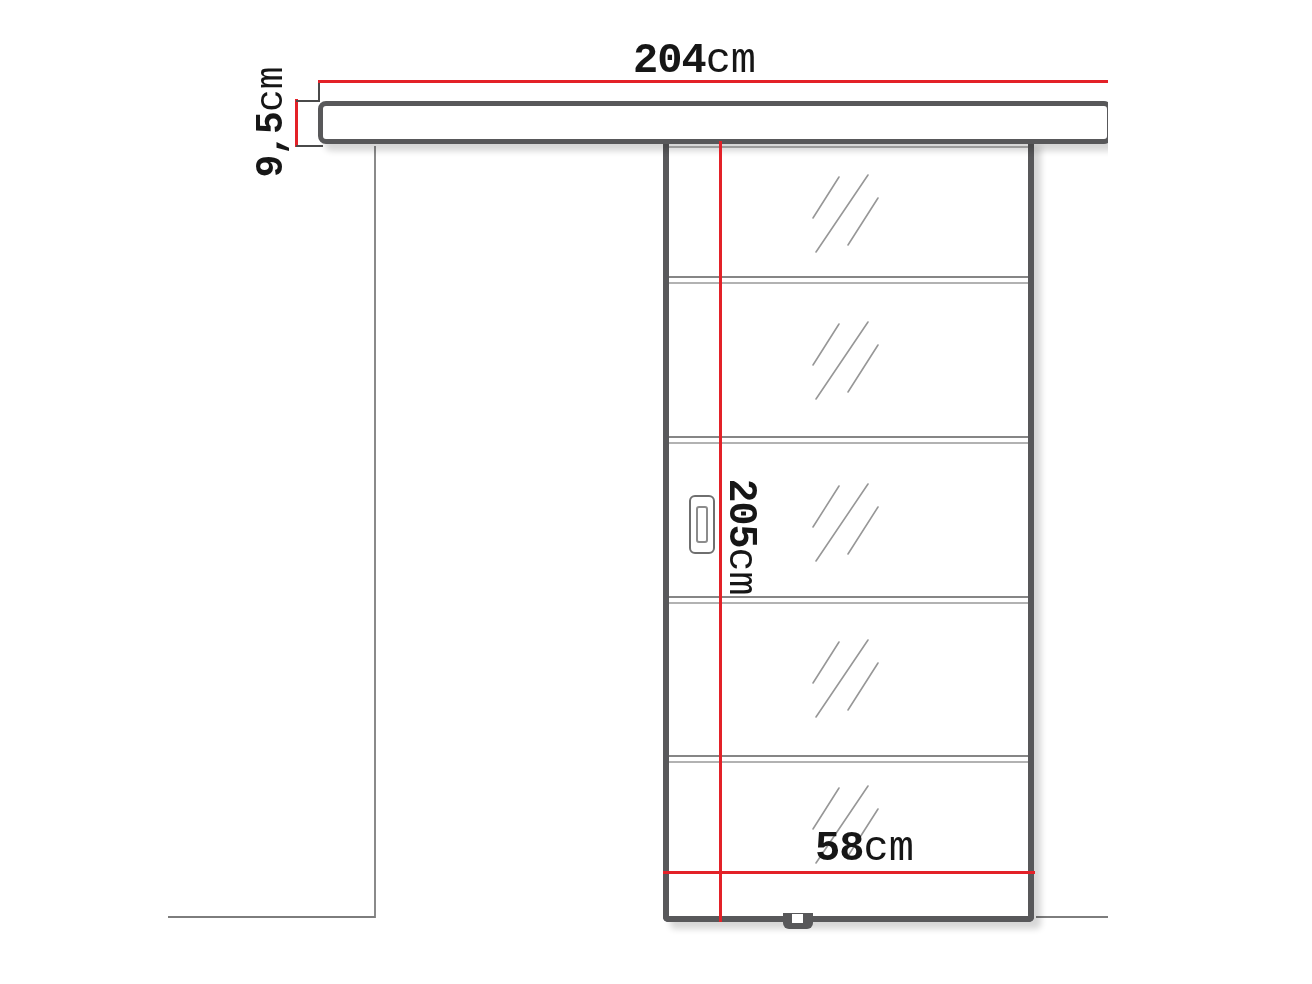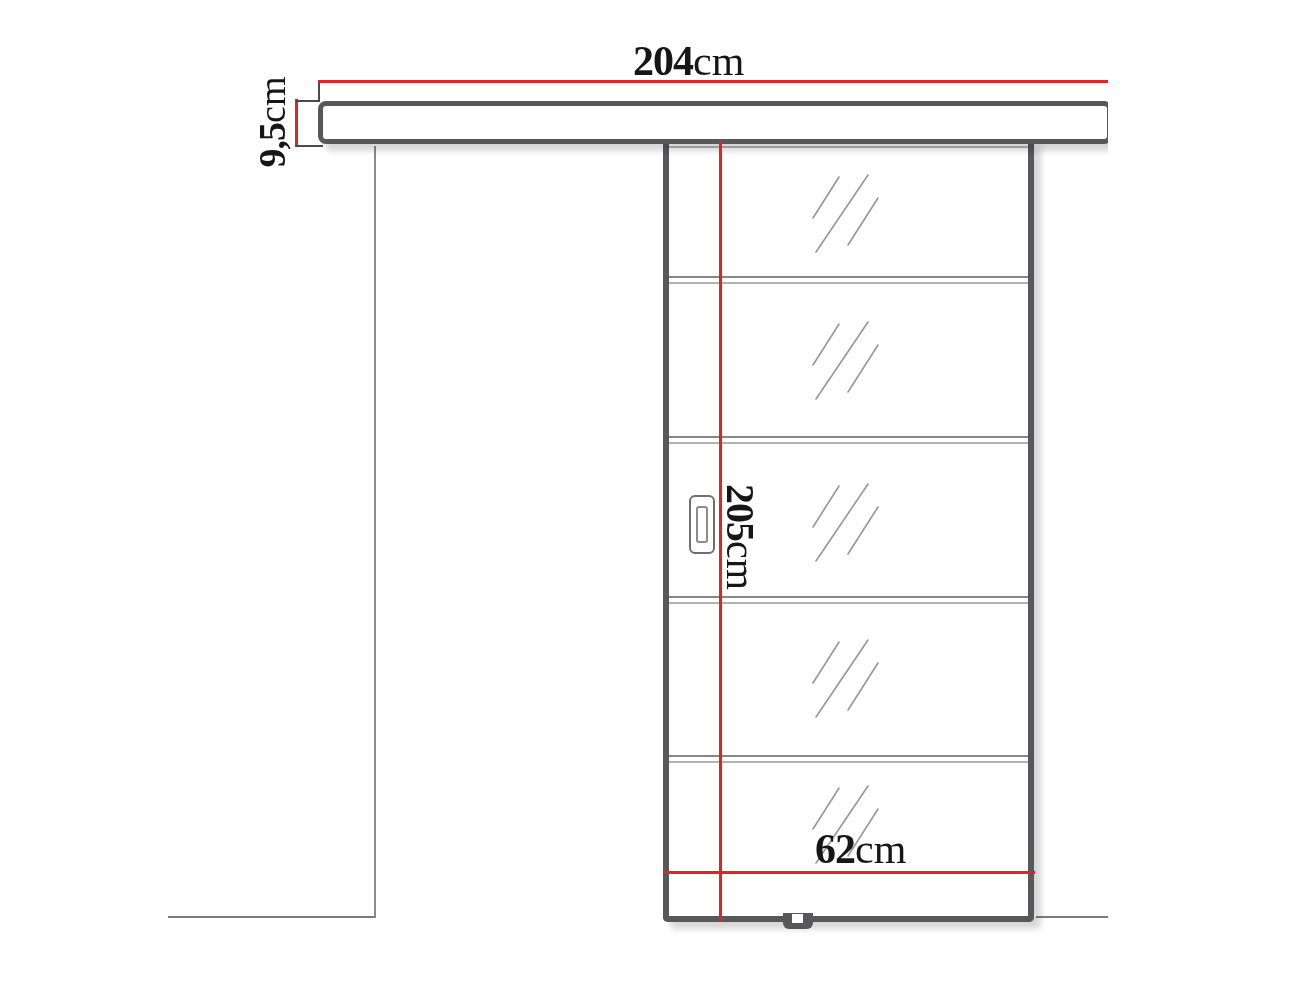--- a/index.html
+++ b/index.html
@@ -1,19 +1,19 @@
 <!DOCTYPE html>
 <html><head>
 <meta charset="utf-8">
 <style>
   html,body{margin:0;padding:0;background:#ffffff;}
   *{box-sizing:border-box;}
   .canvas{
     position:relative;width:1108px;height:984px;background:#fff;overflow:hidden;
-    font-family:Liberation Serif, serif;color:#161616;
+    font-family:Liberation Mono, monospace;color:#161616;
   }
   
   .wall-line{position:absolute;left:374px;top:146px;width:2px;height:772px;background:#8a8a8a;}
   .floor-left{position:absolute;left:168px;top:916px;width:207px;height:2px;background:#7d7d7d;}
   .floor-right{position:absolute;left:1036px;top:916px;width:118px;height:2px;background:#7d7d7d;}
 
   
   .door{
     position:absolute;left:663px;top:139px;width:371px;height:783px;background:#fff;
     border-left:6px solid #58585a;border-right:6px solid #58585a;border-bottom:6px solid #58585a;
@@ -154,16 +154,16 @@
 
   <div class="dim-label label-95">
     <span class="num">9,5</span><span class="unit">cm</span>
   </div>
 
   <div class="dim-label label-205">
     <span class="num">205</span><span class="unit">cm</span>
   </div>
 
   <div class="dim-label label-86">
-    <span class="num">62</span><span class="unit">cm</span>
+    <span class="num">58</span><span class="unit">cm</span>
   </div>
 
 </div>
 
 </body></html>

